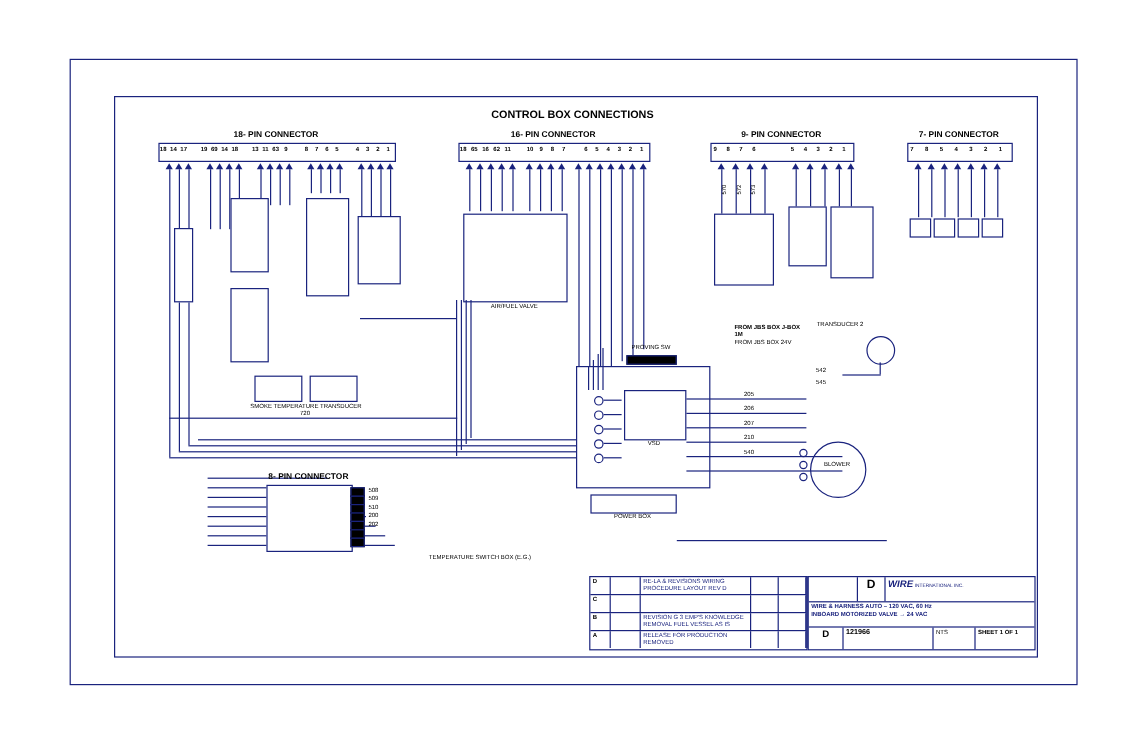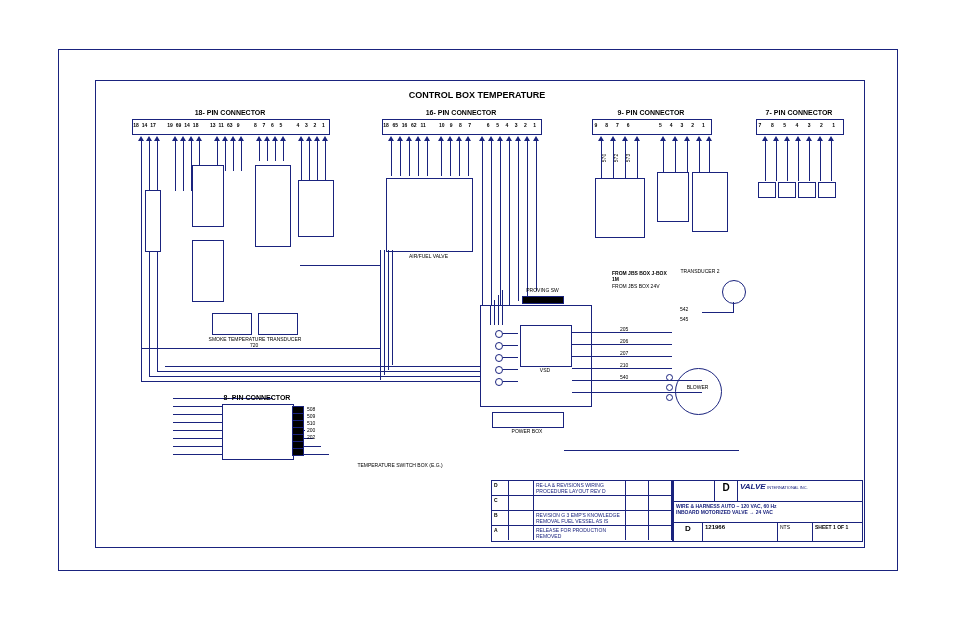--- a/index.html
+++ b/index.html
@@ -24,21 +24,21 @@
   .small-txt{position:absolute;font-size:5px}
 </style>
 </head>
 <body>
 
 <div class="page">
 
   <div class="outer-border"></div>
   <div class="inner-border"></div>
 
-  <div class="title">CONTROL BOX TEMPERATURE</div>
+  <div class="title">CONTROL BOX CONNECTIONS</div>
 
   <div class="conn-label" style="left:135px;top:109px;width:190px">18- PIN CONNECTOR</div>
   <div class="conn" style="left:132px;top:119px;width:196px;height:14px"></div>
 
   <div class="conn-label" style="left:386px;top:109px;width:150px">16- PIN CONNECTOR</div>
   <div class="conn" style="left:382px;top:119px;width:158px;height:14px"></div>
 
   <div class="conn-label" style="left:596px;top:109px;width:110px">9- PIN CONNECTOR</div>
   <div class="conn" style="left:592px;top:119px;width:118px;height:14px"></div>
 
@@ -389,21 +389,21 @@
         <div class="cell" style="width:18px"></div>
         <div class="cell" style="width:18px"></div>
       </div>
   </div>
 
   <div class="tblock" style="left:673px;top:480px;width:188px;height:60px">
     <div class="row" style="height:20px">
       <div class="cell" style="width:36px"></div>
       <div class="cell" style="width:18px;text-align:center;font-size:10px;font-weight:bold">D</div>
       <div class="cell" style="flex:1;border-right:none">
-        <span class="logo" style="position:static">VALVE</span>
+        <span class="logo" style="position:static">WIRE</span>
         <span style="font-size:4px;color:#1a237e">INTERNATIONAL INC.</span>
       </div>
     </div>
     <div class="row" style="height:20px">
       <div class="cell" style="flex:1;border-right:none">
         <div style="font-weight:bold;font-size:5px;color:#1a237e">WIRE &amp; HARNESS AUTO – 120 VAC, 60 Hz</div>
         <div style="font-weight:bold;font-size:5px;color:#1a237e">INBOARD MOTORIZED VALVE → 24 VAC</div>
       </div>
     </div>
     <div class="row" style="height:18px;border-bottom:none">

